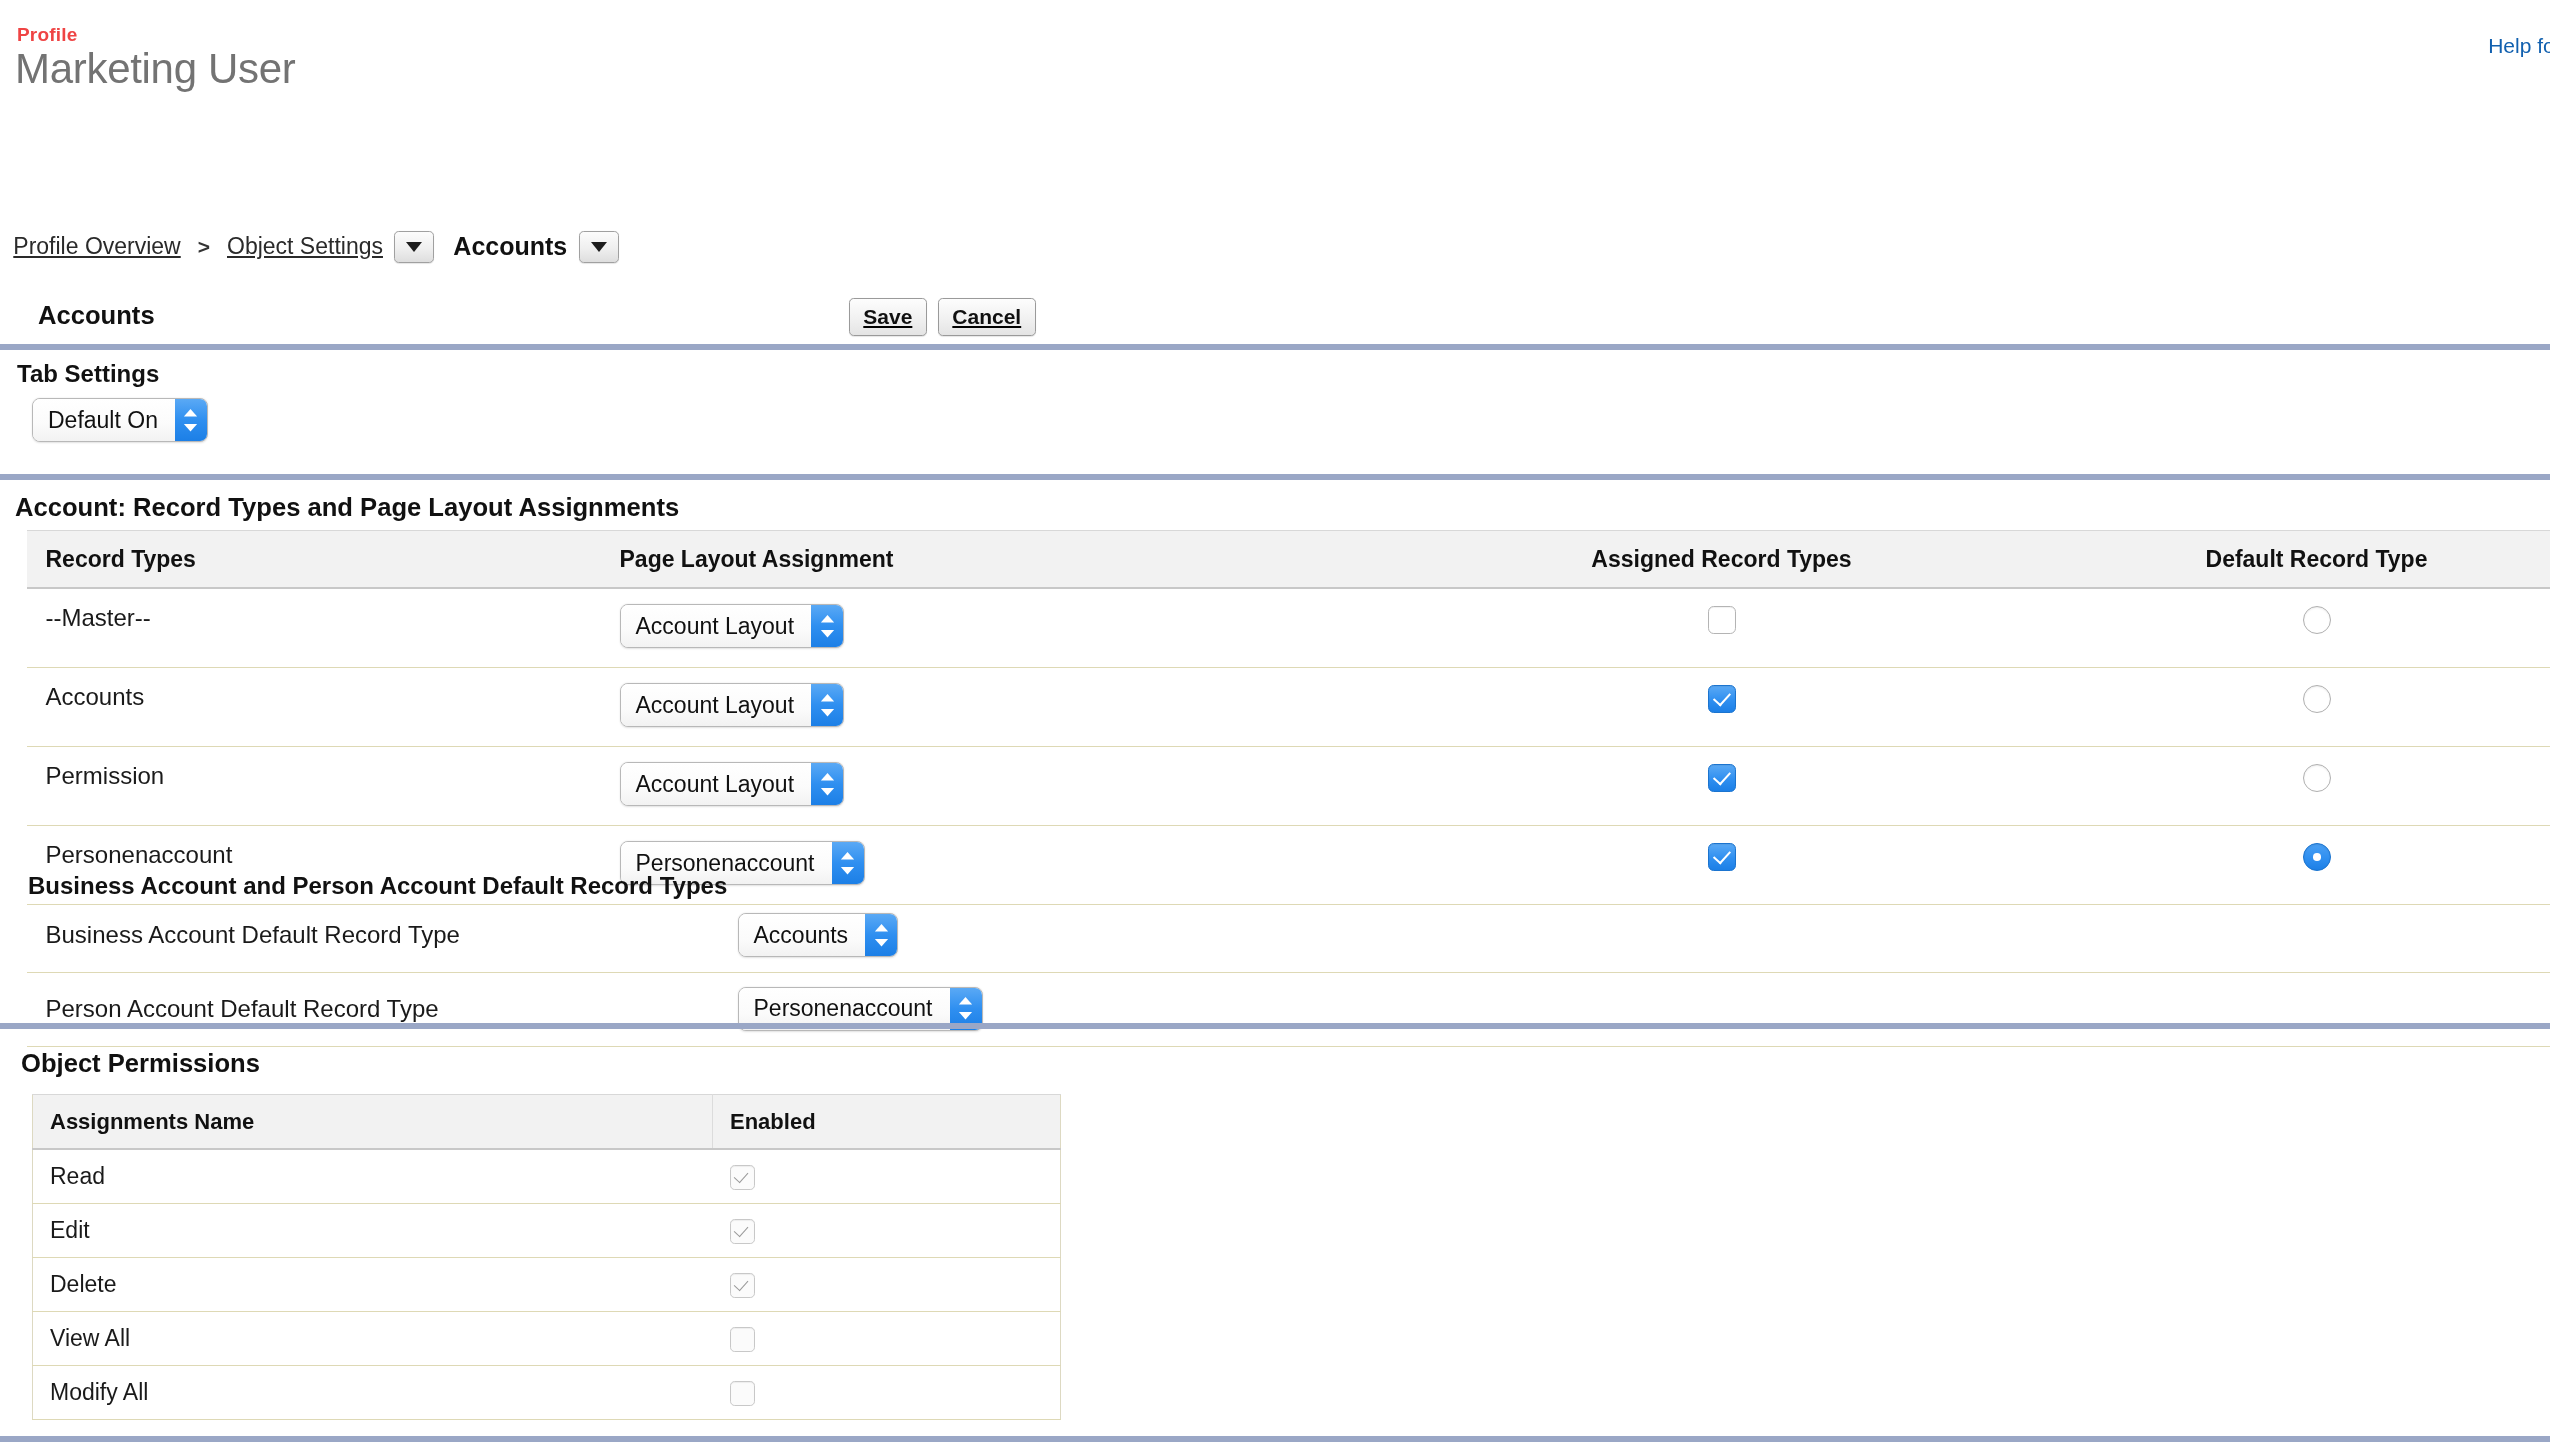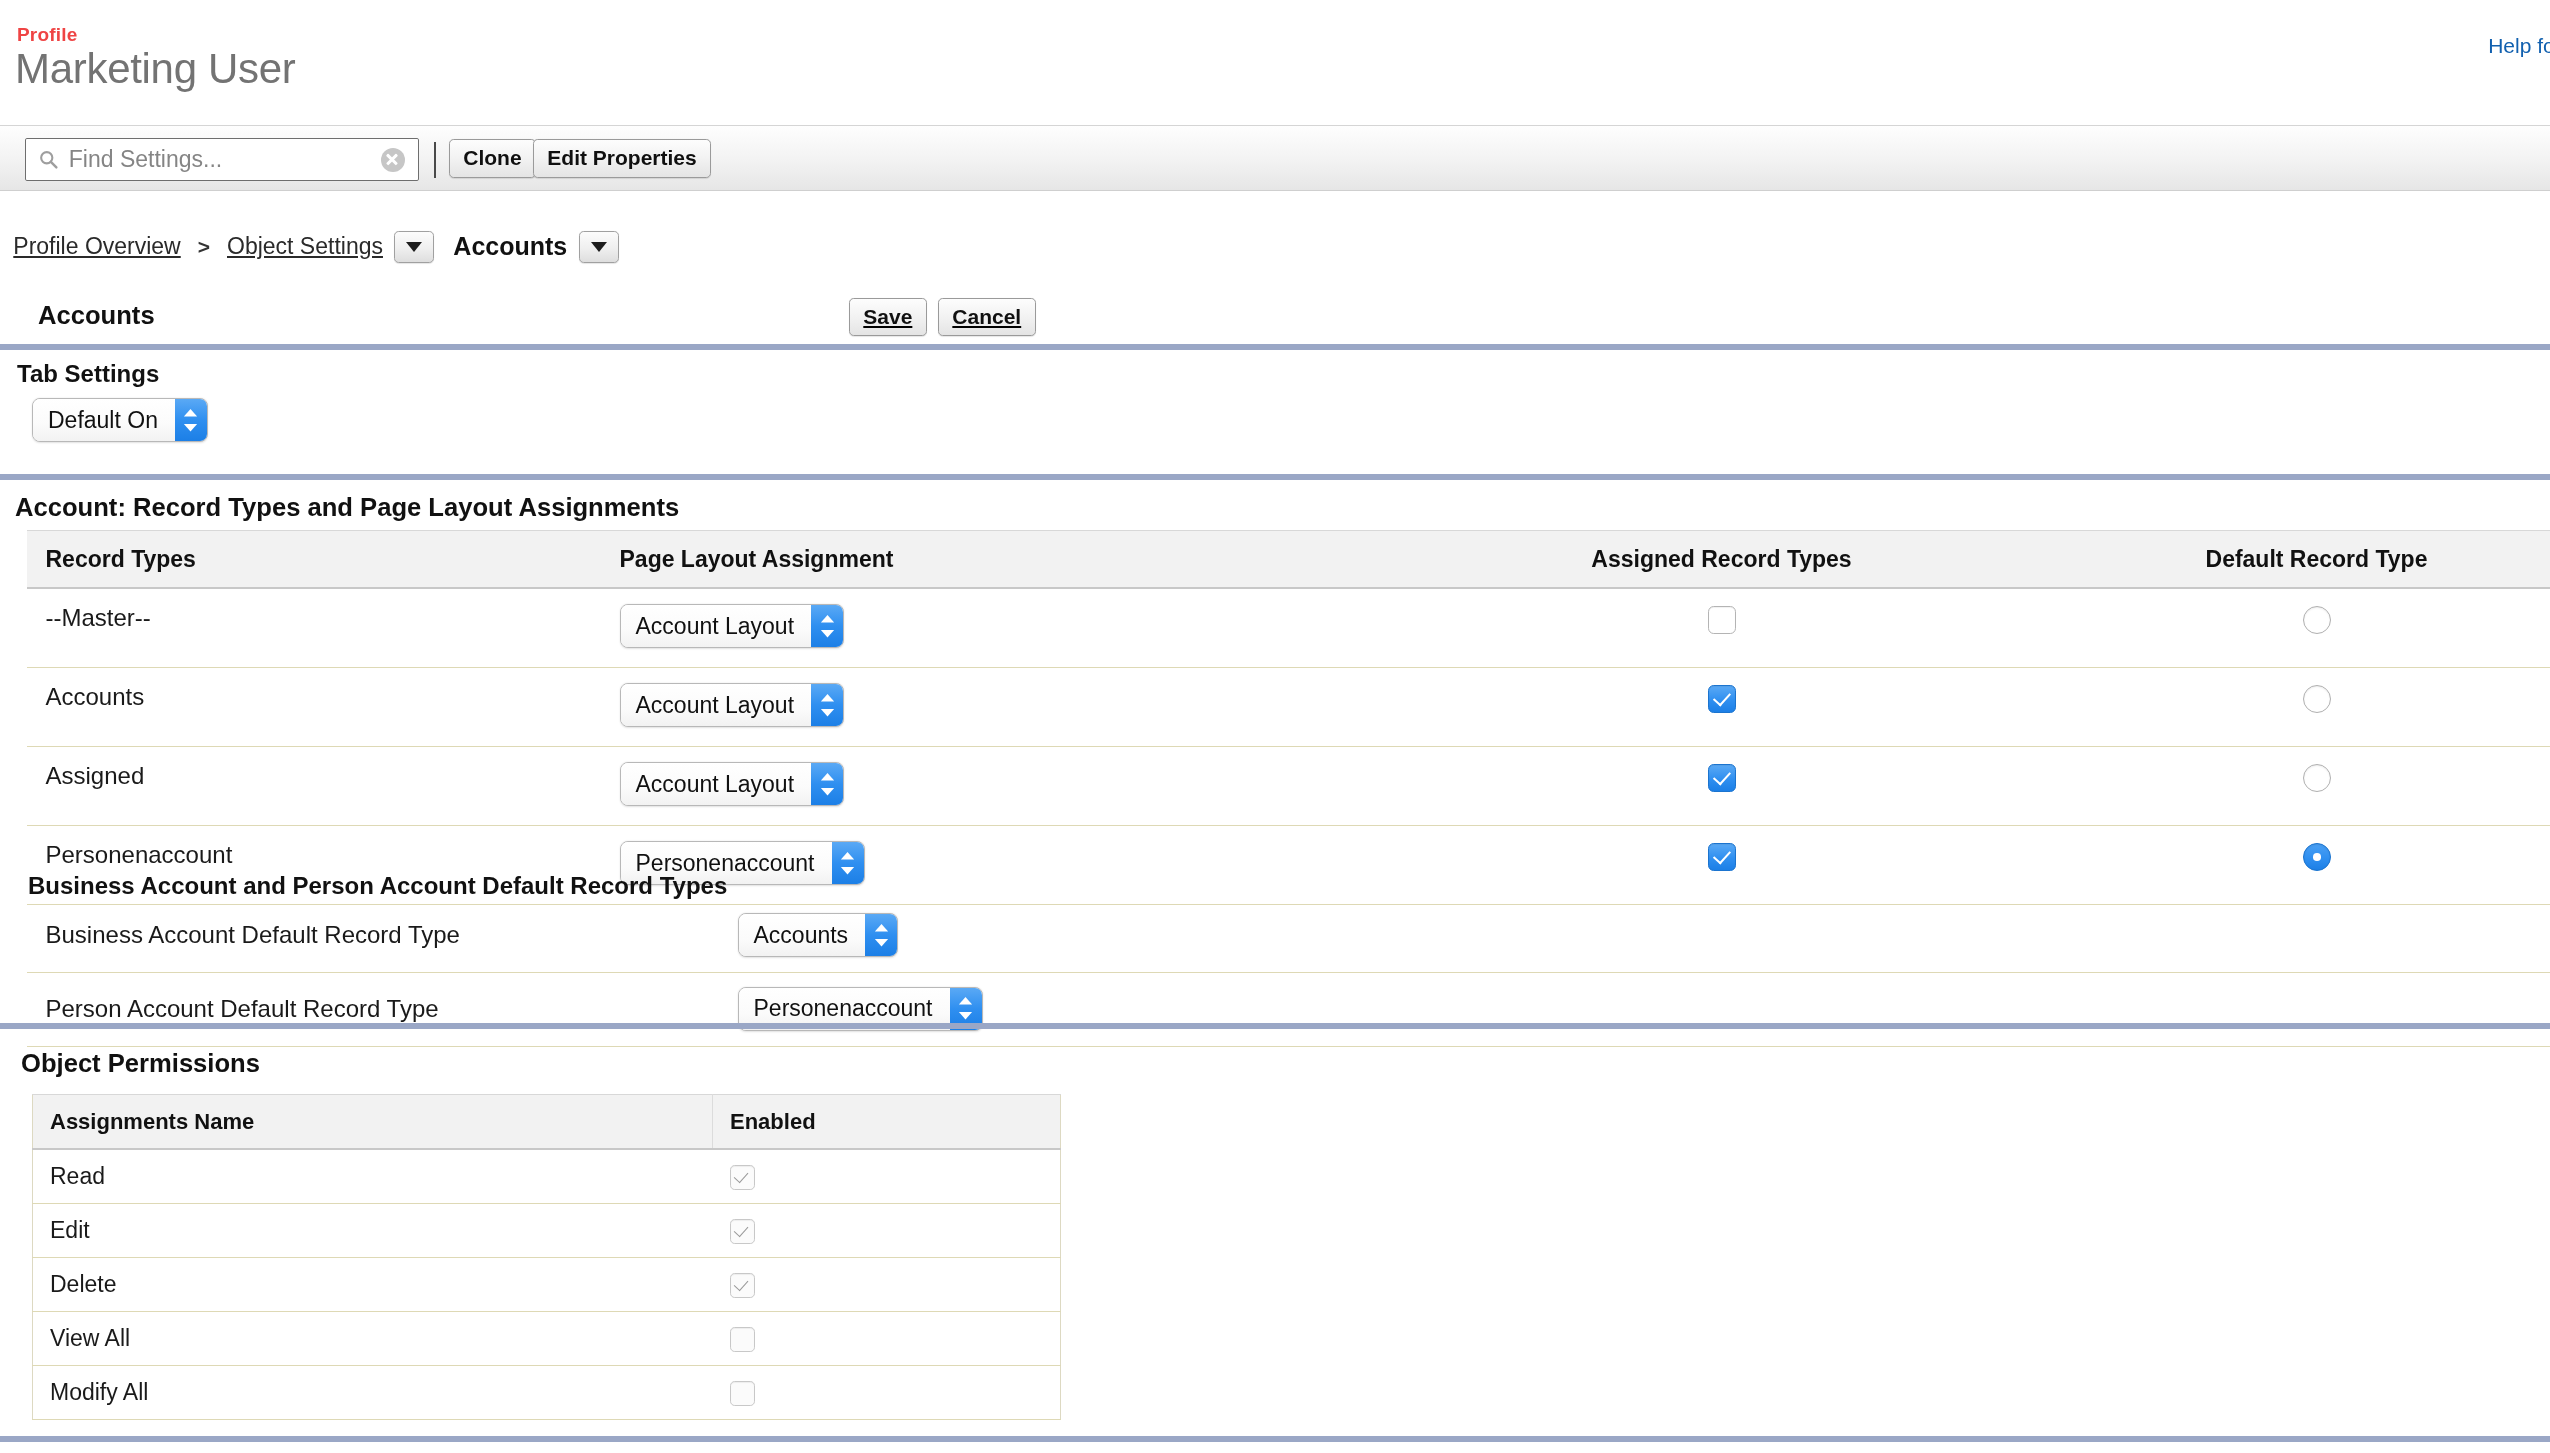--- a/index.html
+++ b/index.html
@@ -248,33 +248,20 @@
 <body>
 
 <div class="page">
 
   <div class="hdr">
     <div class="hdr-eyebrow">Profile</div>
     <div class="hdr-title">Marketing User</div>
     <a class="help-link">Help fo</a>
   </div>
 
-  <div class="toolbar">
-    <div class="search-wrap">
-      <svg class="search-icon" viewBox="0 0 24 24">
-        <circle cx="10" cy="10" r="6.4" fill="none" stroke="#6b6b6b" stroke-width="2.4"></circle>
-        <line x1="14.7" y1="14.7" x2="21" y2="21" stroke="#6b6b6b" stroke-width="2.8" stroke-linecap="round"></line>
-      </svg>
-      <input class="search-input" type="text" placeholder="Find Settings..." style="">
-      <span class="clear-icon"></span>
-    </div>
-    <div class="tb-sep"></div>
-    <button class="btn btn-clone">Clone</button>
-    <button class="btn btn-editprops">Edit Properties</button>
-  </div>
 
   <div class="breadcrumb">
     <span class="bc-link">Profile Overview</span>
     <span class="bc-sep">&gt;</span>
     <span class="bc-link">Object Settings</span>
     <span class="drop-btn">
       <span class="caret-down"></span>
     </span>
     <span class="bc-current">Accounts</span>
     <span class="drop-btn">
@@ -345,21 +332,21 @@
               <svg width="17" height="10.4" viewBox="0 0 18 11">
                   <path d="M9 10 L16 2 L2 2 Z" fill="#ffffff"></path>
                 </svg>
             </span>
           </span>
         </td>
         <td class="c3"><span class="cb on"></span></td>
         <td class="c4"><span class="rd"></span></td>
       </tr>
       <tr>
-        <td class="c1">Assigned</td>
+        <td class="c1">Permission</td>
         <td class="c2">
           <span class="sel">
             <span class="sel-text">Account Layout</span>
             <span class="sel-arrows">
               <svg width="17" height="10.4" viewBox="0 0 18 11">
                   <path d="M9 1 L16 9 L2 9 Z" fill="#ffffff"></path>
                 </svg>
               <svg width="17" height="10.4" viewBox="0 0 18 11">
                   <path d="M9 10 L16 2 L2 2 Z" fill="#ffffff"></path>
                 </svg>

